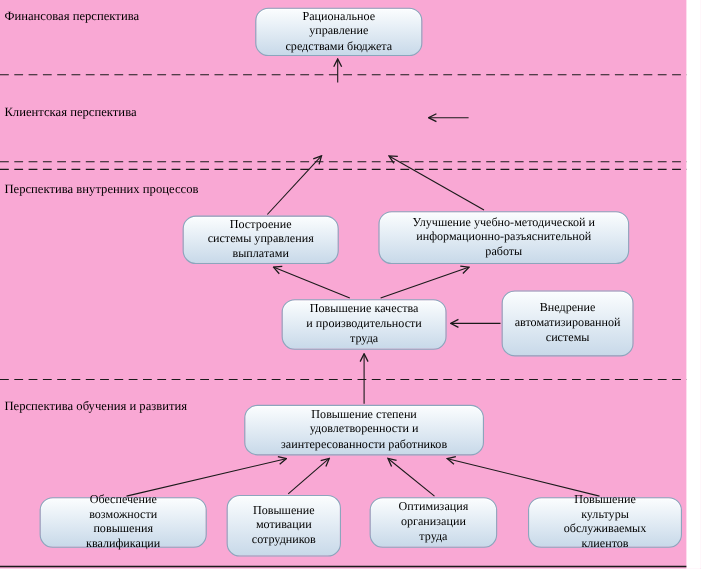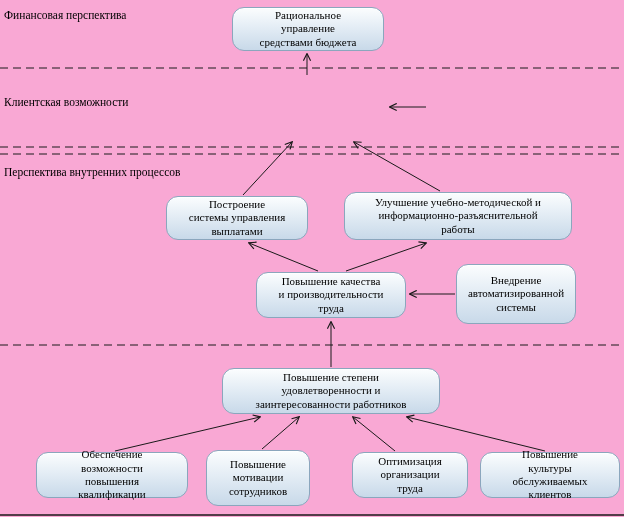--- a/index.html
+++ b/index.html
@@ -65,22 +65,23 @@
       <line x1="455" y1="294" x2="410" y2="294" marker-end="url(#arrow)"></line>
       <line x1="331" y1="367" x2="331" y2="322" marker-end="url(#arrow)"></line>
       <line x1="115" y1="451" x2="260" y2="417" marker-end="url(#arrow)"></line>
       <line x1="262" y1="449" x2="299" y2="417" marker-end="url(#arrow)"></line>
       <line x1="395" y1="451" x2="353" y2="417" marker-end="url(#arrow)"></line>
       <line x1="545" y1="451" x2="407" y2="417" marker-end="url(#arrow)"></line>
     </g>
   </svg>
 
   <div class="plabel" style="left:4px;top:9px">Финансовая перспектива</div>
-  <div class="plabel" style="left:4px;top:96px">Клиентская возможности</div>
+  <div class="plabel" style="left:4px;top:96px">Клиентская перспектива</div>
   <div class="plabel" style="left:4px;top:166px">Перспектива внутренних процессов</div>
+  <div class="plabel" style="left:4px;top:364px">Перспектива обучения и развития</div>
 
   <div class="node" style="left:232px;top:7px;width:152px;height:44px">
     <span>Рациональное управление средствами бюджета</span>
   </div>
 
 
 
   <div class="node" style="left:344px;top:192px;width:228px;height:48px">
     <span>Улучшение учебно-методической и информационно-разъяснительной работы</span>
   </div>
@@ -102,21 +103,21 @@
   </div>
 
   <div class="node" style="left:36px;top:452px;width:152px;height:46px">
     <span>Обеспечение возможности повышения квалификации</span>
   </div>
 
   <div class="node" style="left:206px;top:450px;width:104px;height:56px">
     <span>Повышение мотивации сотрудников</span>
   </div>
 
-  <div class="node" style="left:352px;top:452px;width:116px;height:46px">
+  <div class="node" style="left:336px;top:452px;width:116px;height:46px">
     <span>Оптимизация организации труда</span>
   </div>
 
   <div class="node" style="left:480px;top:452px;width:140px;height:46px">
     <span>Повышение культуры обслуживаемых клиентов</span>
   </div>
 
 </div>
 
 </body></html>

